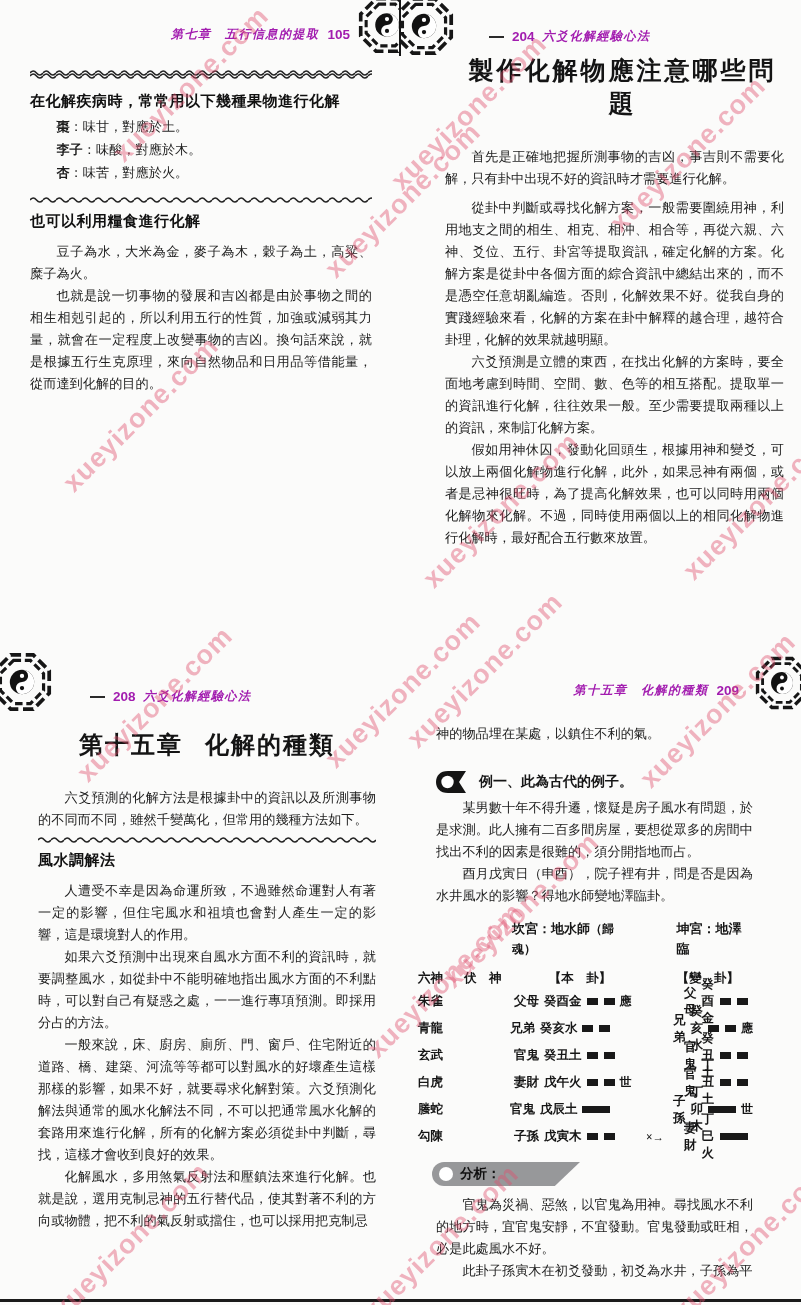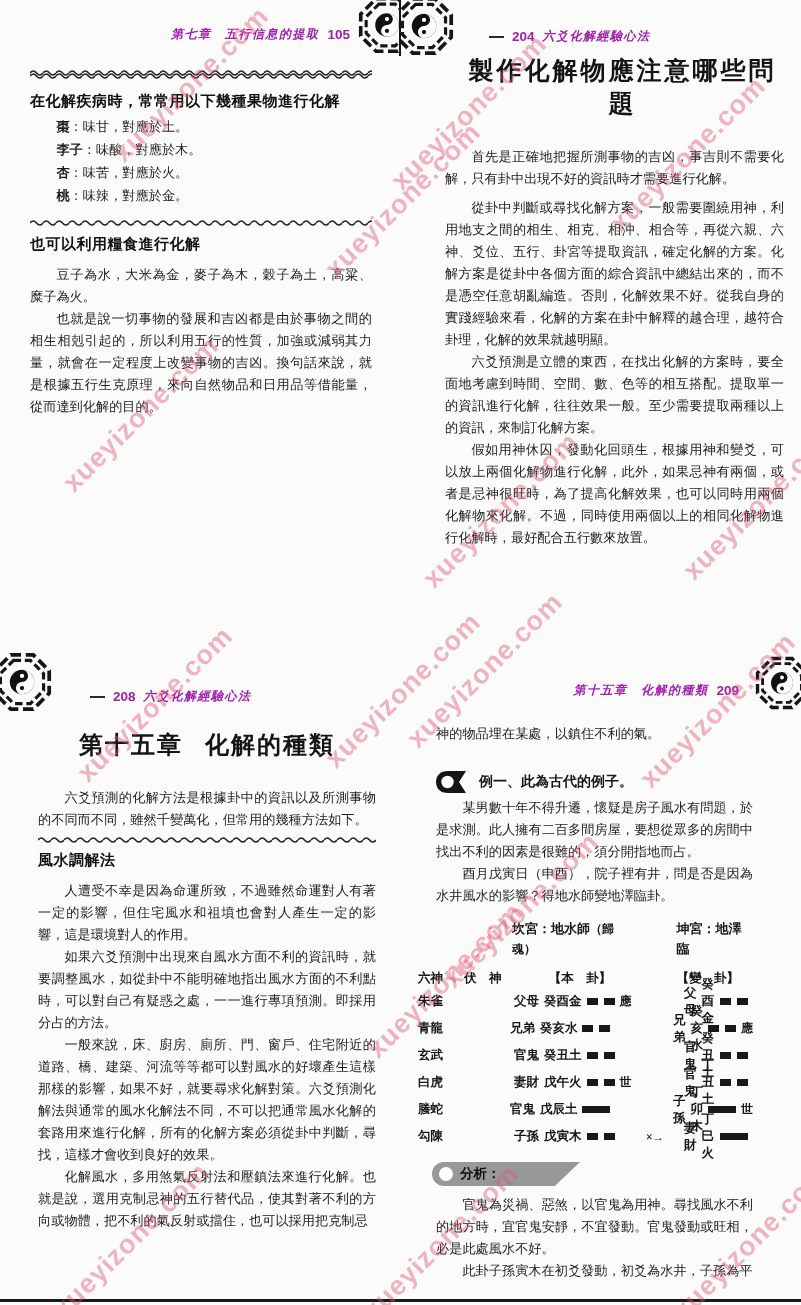--- a/index.html
+++ b/index.html
@@ -159,21 +159,20 @@
       </defs>
     <rect width="342" height="10" fill="url(#wv1)"></rect>
   </svg>
 
   <h2 class="sec-head" style="margin-top:13px;">在化解疾病時，常常用以下幾種果物進行化解</h2>
 
   <ul class="fruit-list">
     <li><span class="fruit-name">棗</span><span>：味甘，對應於土。</span></li>
     <li><span class="fruit-name">李子</span><span>：味酸，對應於木。</span></li>
     <li><span class="fruit-name">杏</span><span>：味苦，對應於火。</span></li>
-    <li><span class="fruit-name">桃</span><span>：味辣，對應於金。</span></li>
   </ul>
 
   <svg class="wavy" style="margin-top:12px;" width="342" height="8">
     <defs>
         <pattern id="wv2" width="13" height="8" patternUnits="userSpaceOnUse">
       <path d="M0 4 Q3.25 0 6.5 4 T13 4" fill="none" stroke="#232323" stroke-width="1.5"></path>
     </pattern>
       </defs>
     <rect width="342" height="8" fill="url(#wv2)"></rect>
   </svg>

